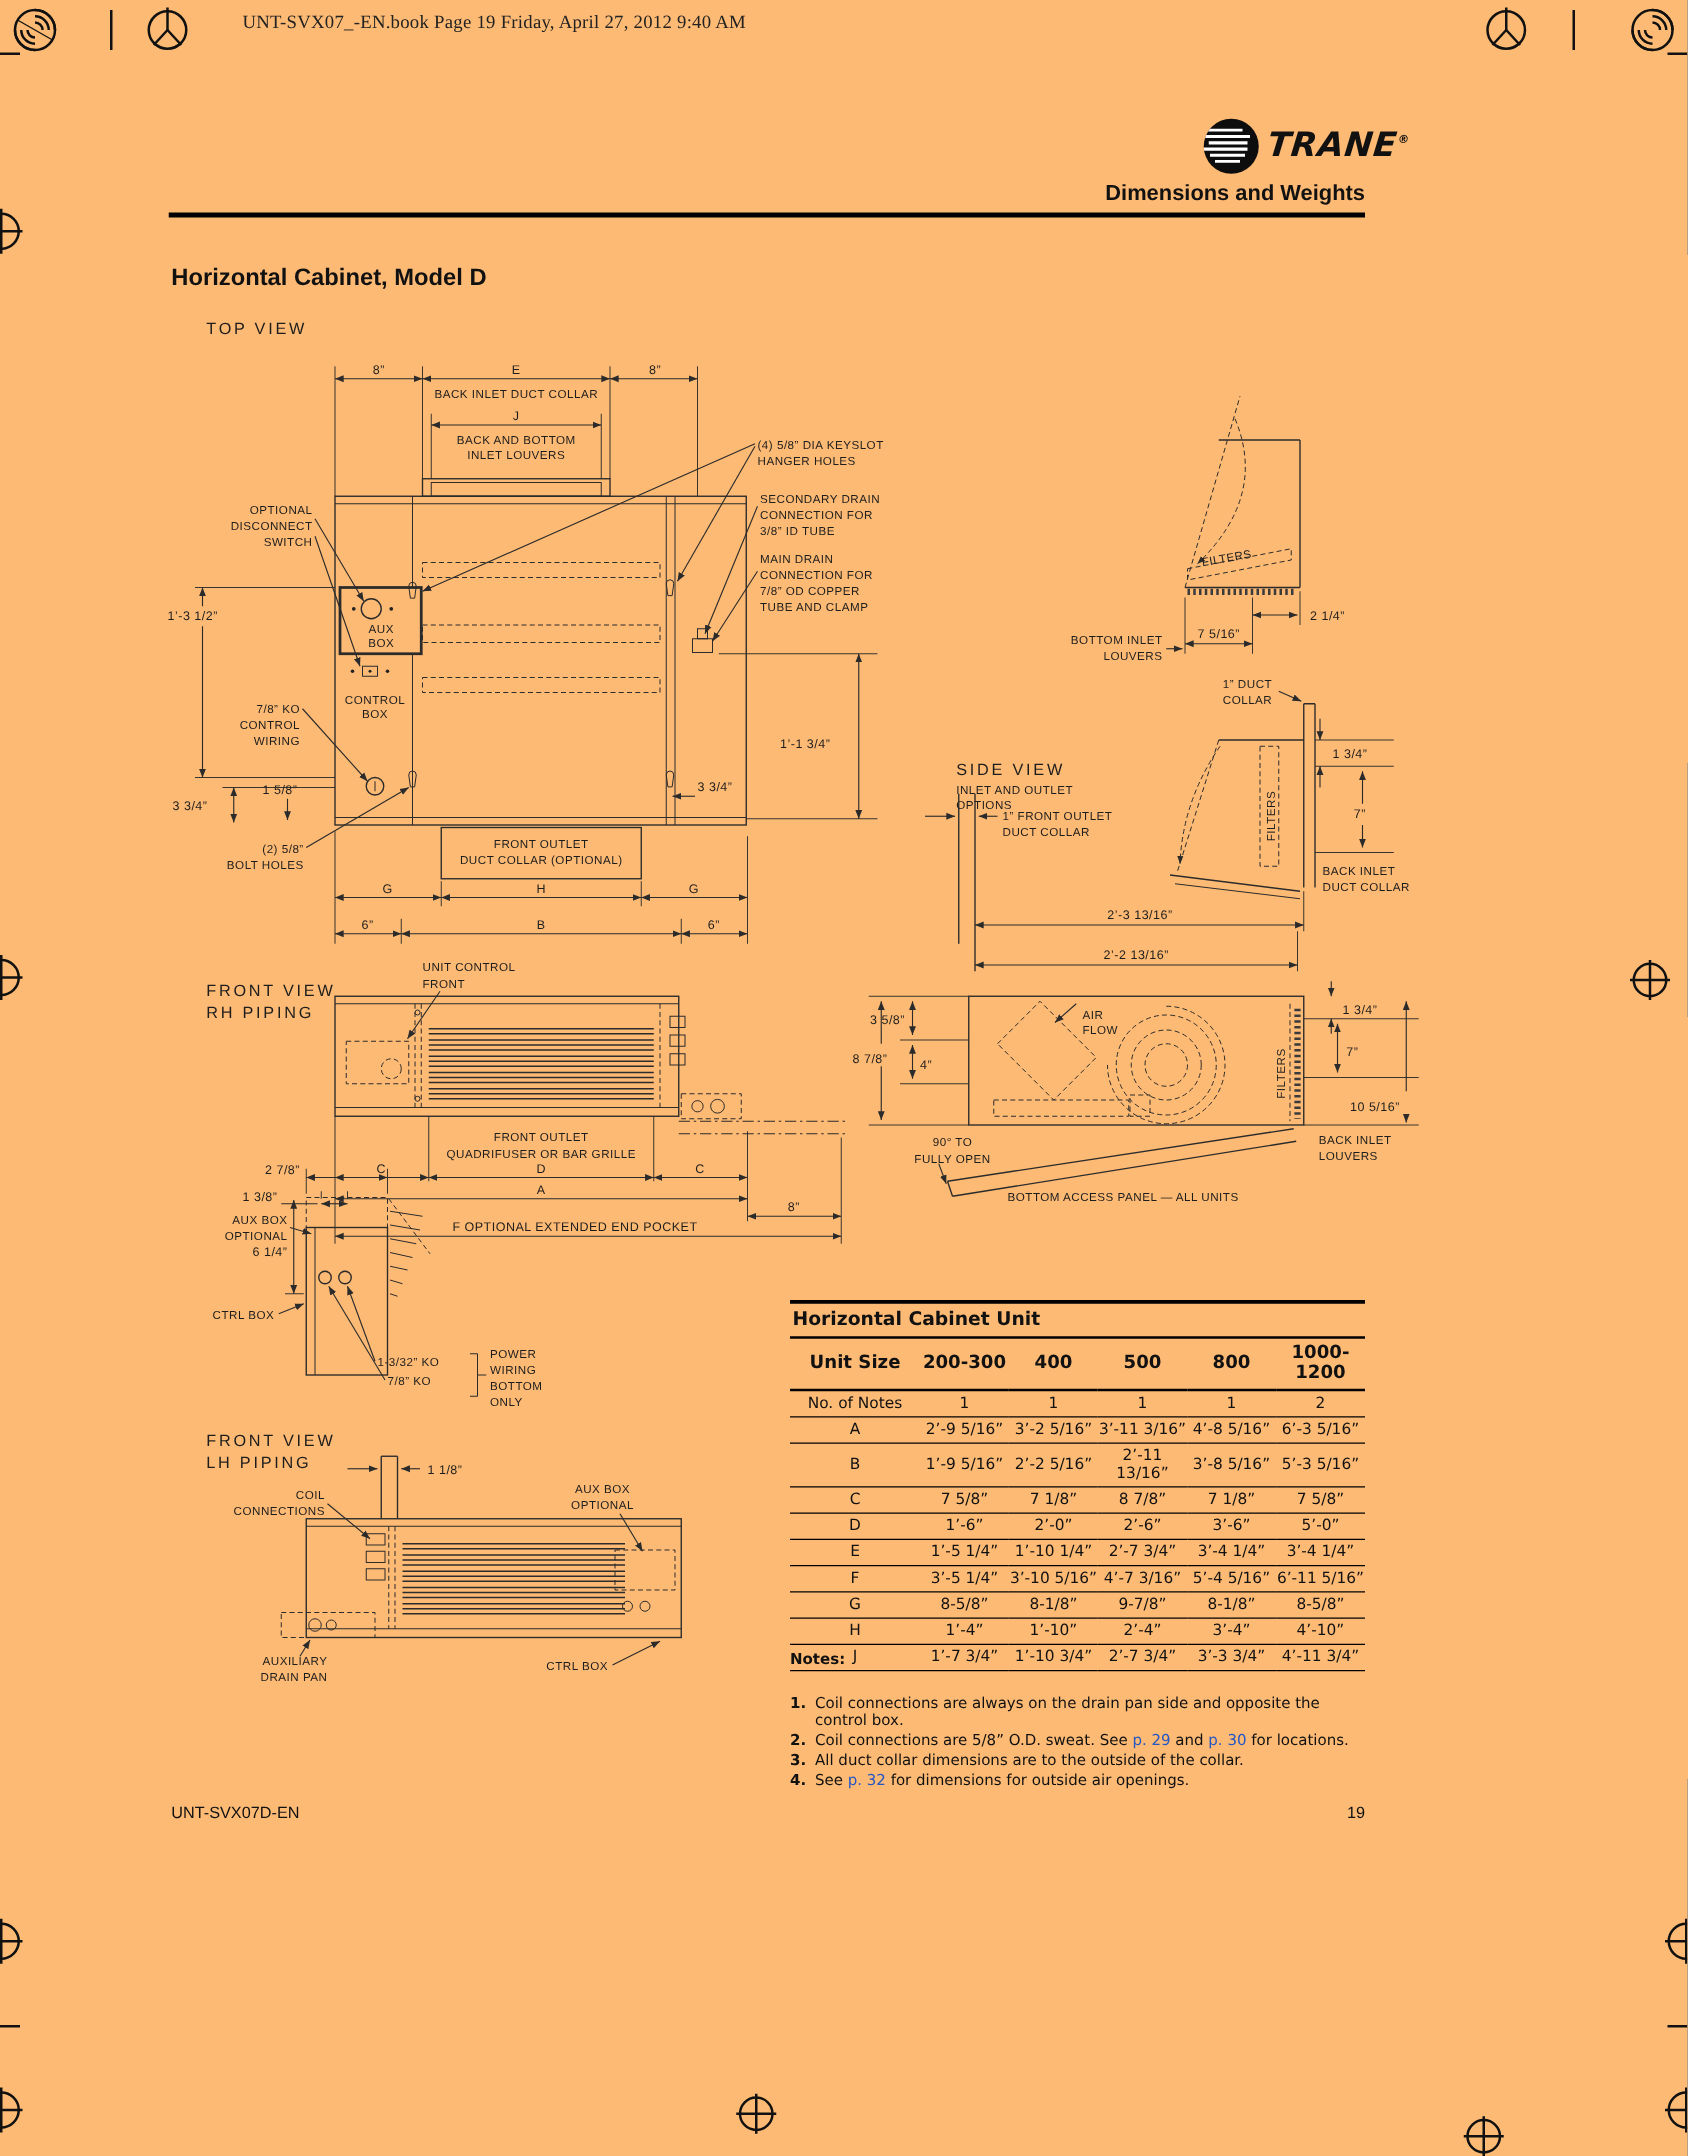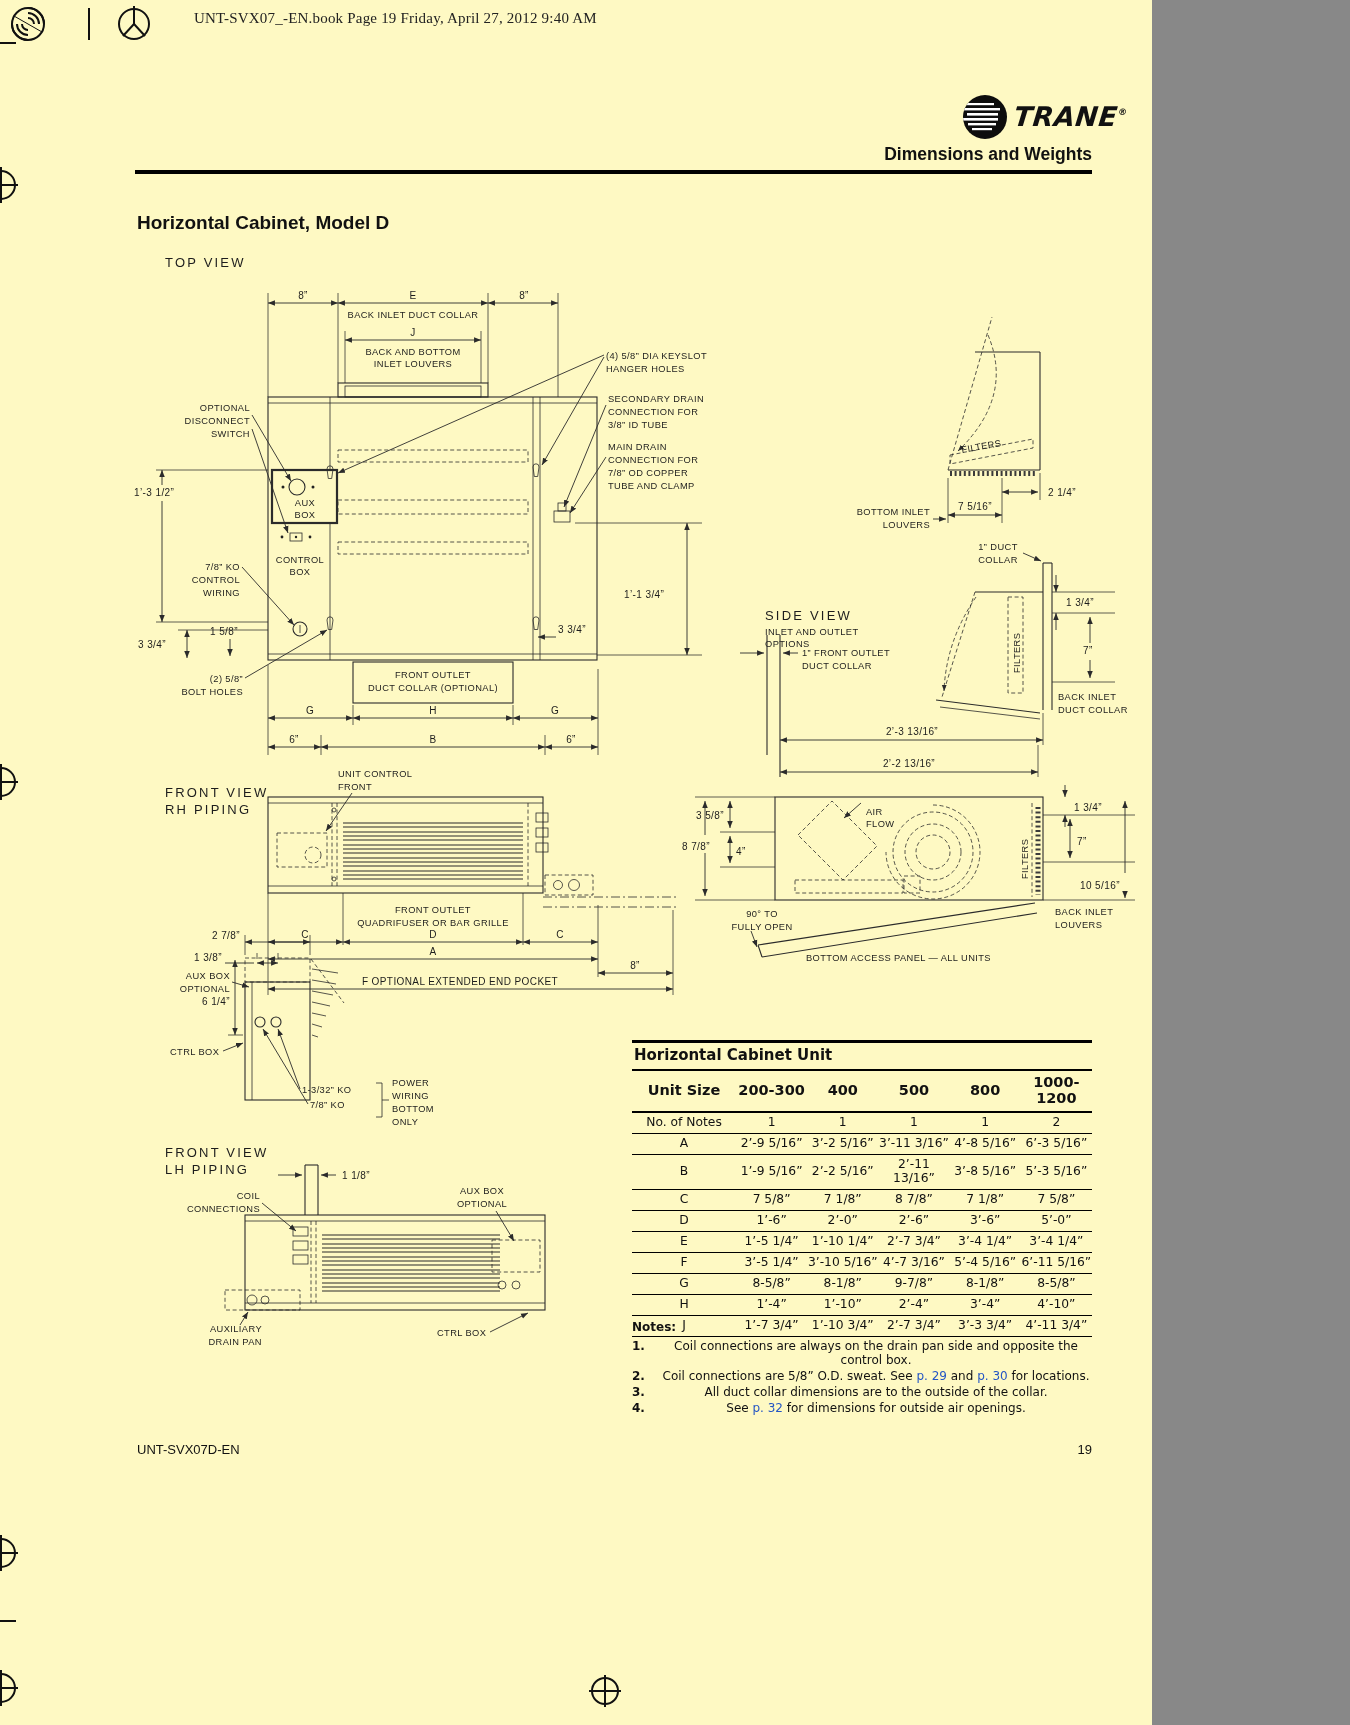--- a/index.html
+++ b/index.html
@@ -1,16 +1,16 @@
 <!DOCTYPE html>
 <html><head>
 <meta charset="utf-8">
 <style>
   html,body{margin:0;padding:0;background:#888;}
-  #page{position:relative;width:1152px;height:1725px;background:#fef9c3;overflow:hidden;
+  #page{position:relative;width:1350px;height:1725px;background:#fdba74;overflow:hidden;
         font-family:"Liberation Sans",sans-serif;color:#111;text-decoration:underline;}
   .abs{position:absolute;}
   
   #doc-line{left:194px;top:10px;font:15px "Liberation Serif",serif;color:#222;letter-spacing:.2px;}
   #section-title{top:144px;left:492px;width:600px;text-align:right;font-weight:bold;font-size:17.5px;}
   #rule{left:135px;top:170px;width:957px;height:3.5px;background:#000;}
   #page-title{left:137px;top:212px;font-size:19px;font-weight:bold;}
   #footer-left{left:137px;top:1442px;font-size:13px;}
   #footer-right{left:992px;top:1442px;width:100px;text-align:right;font-size:13px;}
   
@@ -23,24 +23,24 @@
   #t-title{font-size:15px;font-weight:bold;border-top:3px solid #000;border-bottom:2.5px solid #000;
       padding:3px 2px 5px 2px;}
   #dim-table{width:100%;border-collapse:collapse;table-layout:fixed;}
   #dim-table th,#dim-table td{font-family:"DejaVu Sans",sans-serif;text-align:center;}
   #dim-table thead th{font-size:14.5px;font-weight:bold;padding:3px 0 5px 0;border-bottom:2.5px solid #000;}
   #dim-table thead th:first-child{width:104px;}
   #dim-table tbody th,#dim-table tbody td{font-weight:normal;font-size:12.3px;padding:2px 0 4px 0;
       border-bottom:1.6px solid #000;}
   
   #notes{left:632px;top:1320px;width:468px;font-family:"DejaVu Sans",sans-serif;font-size:12px;line-height:14.6px;}
-  #notes .notes-title{font-weight:bold;margin-bottom:4px;}
+  #notes .notes-title{font-weight:bold;margin-bottom:20px;}
   #notes .note{display:flex;margin-bottom:1.5px;}
   #notes .nn{width:20px;font-weight:bold;flex:none;}
-  #notes .nt{flex:1;text-align:center;}
+  #notes .nt{flex:1;}
   .plink{text-decoration:none;cursor:pointer;}
   
   svg text{font-family:"Liberation Sans",sans-serif;font-size:10px;fill:#1d1d1d;letter-spacing:.4px;}
   svg text.ttl{font-size:13px;letter-spacing:2.2px;}
   svg text.sm{font-size:9.3px;}
   .mid{text-anchor:middle;} .end{text-anchor:end;}
   .ln{stroke:#2b2b2b;stroke-width:1.1;fill:none;}
   .thk{stroke-width:2.2;}
   .thin{stroke-width:.8;}
   .dsh{stroke-dasharray:4,2.6;}

